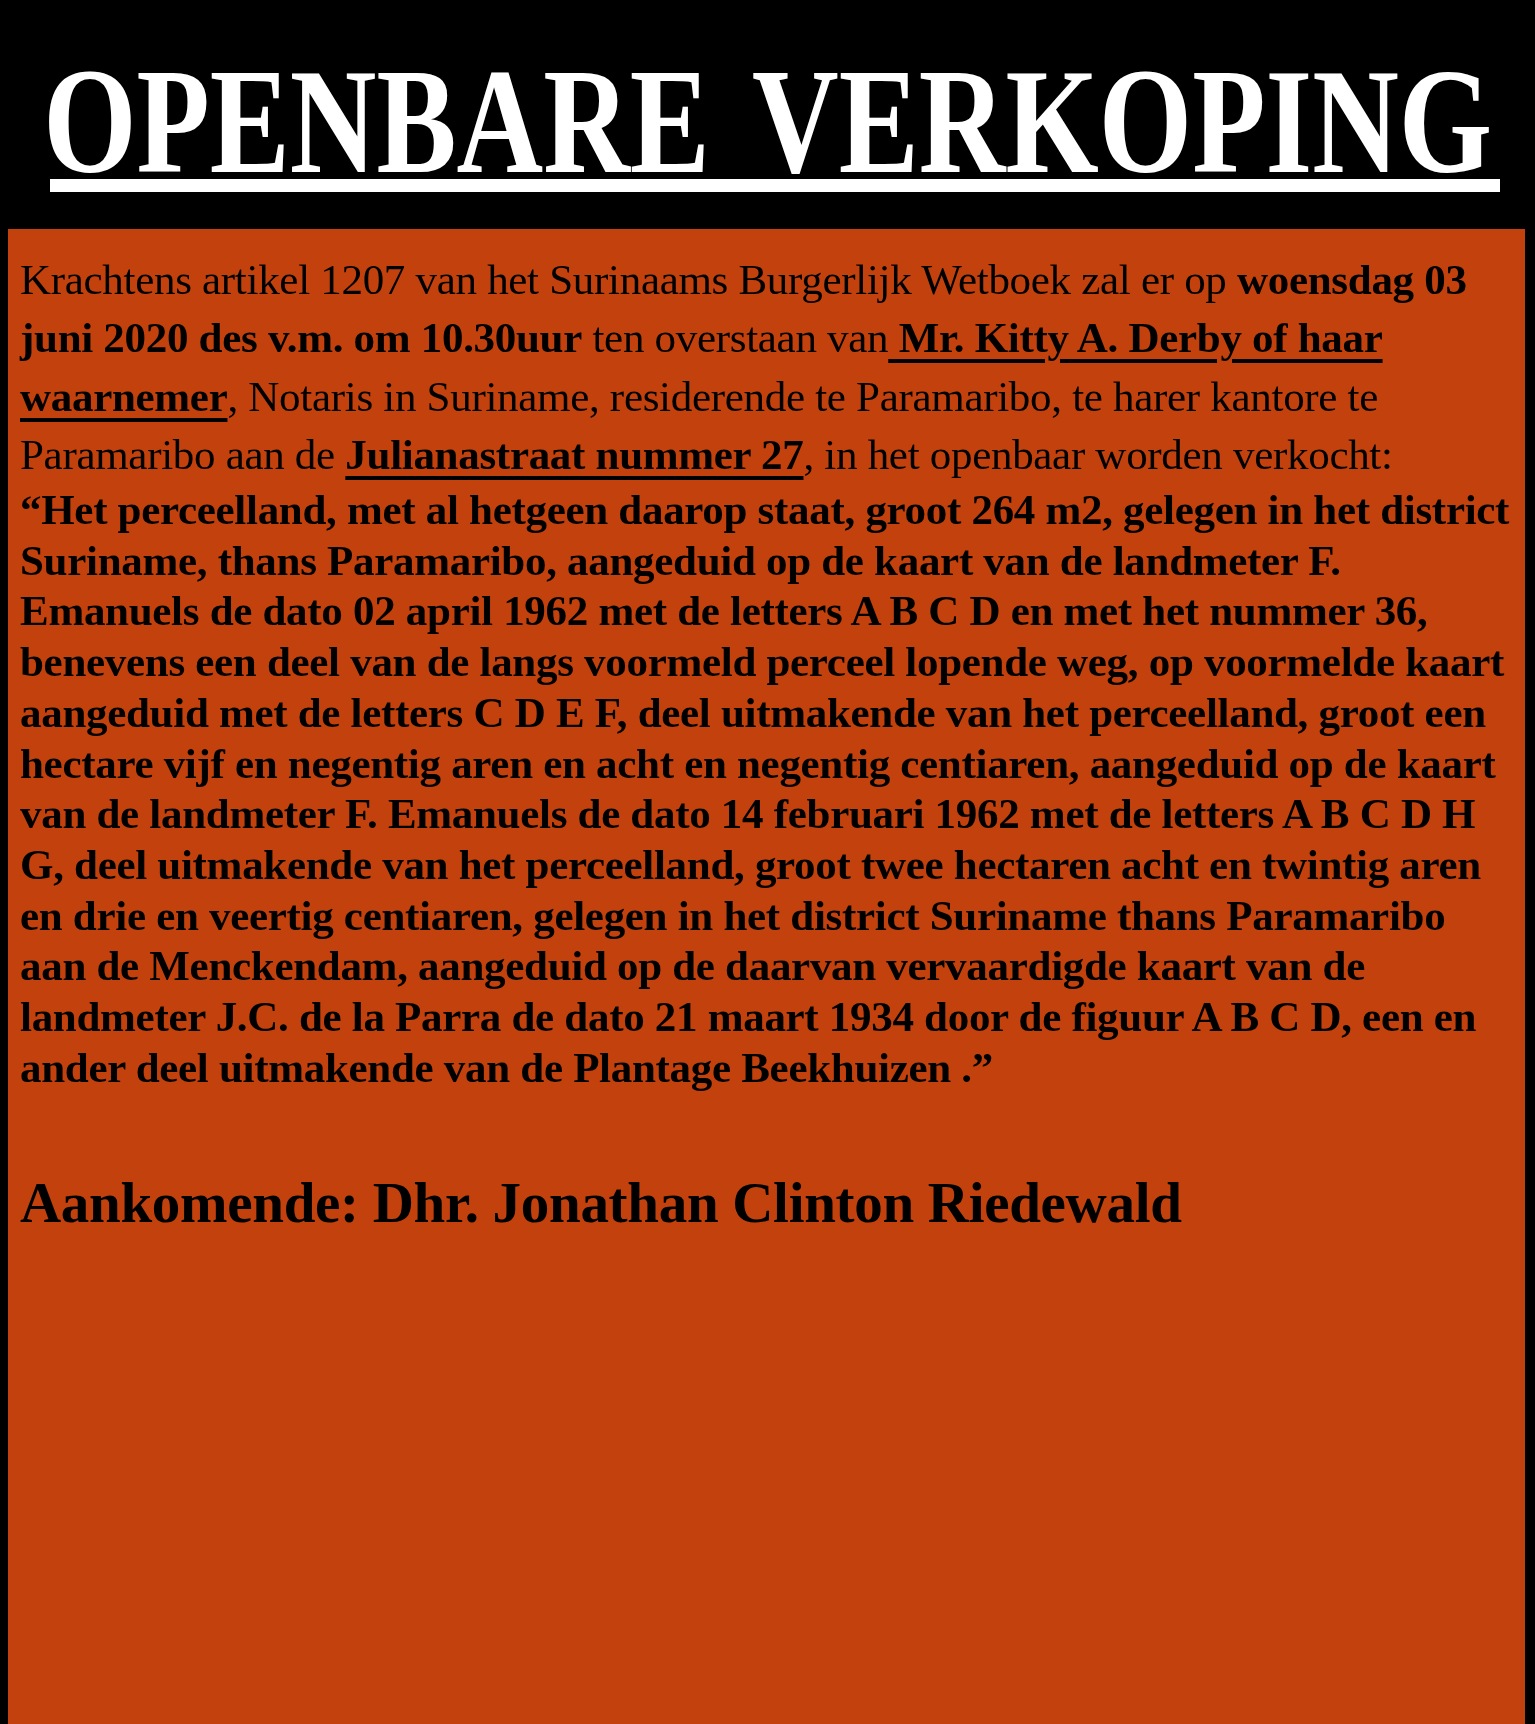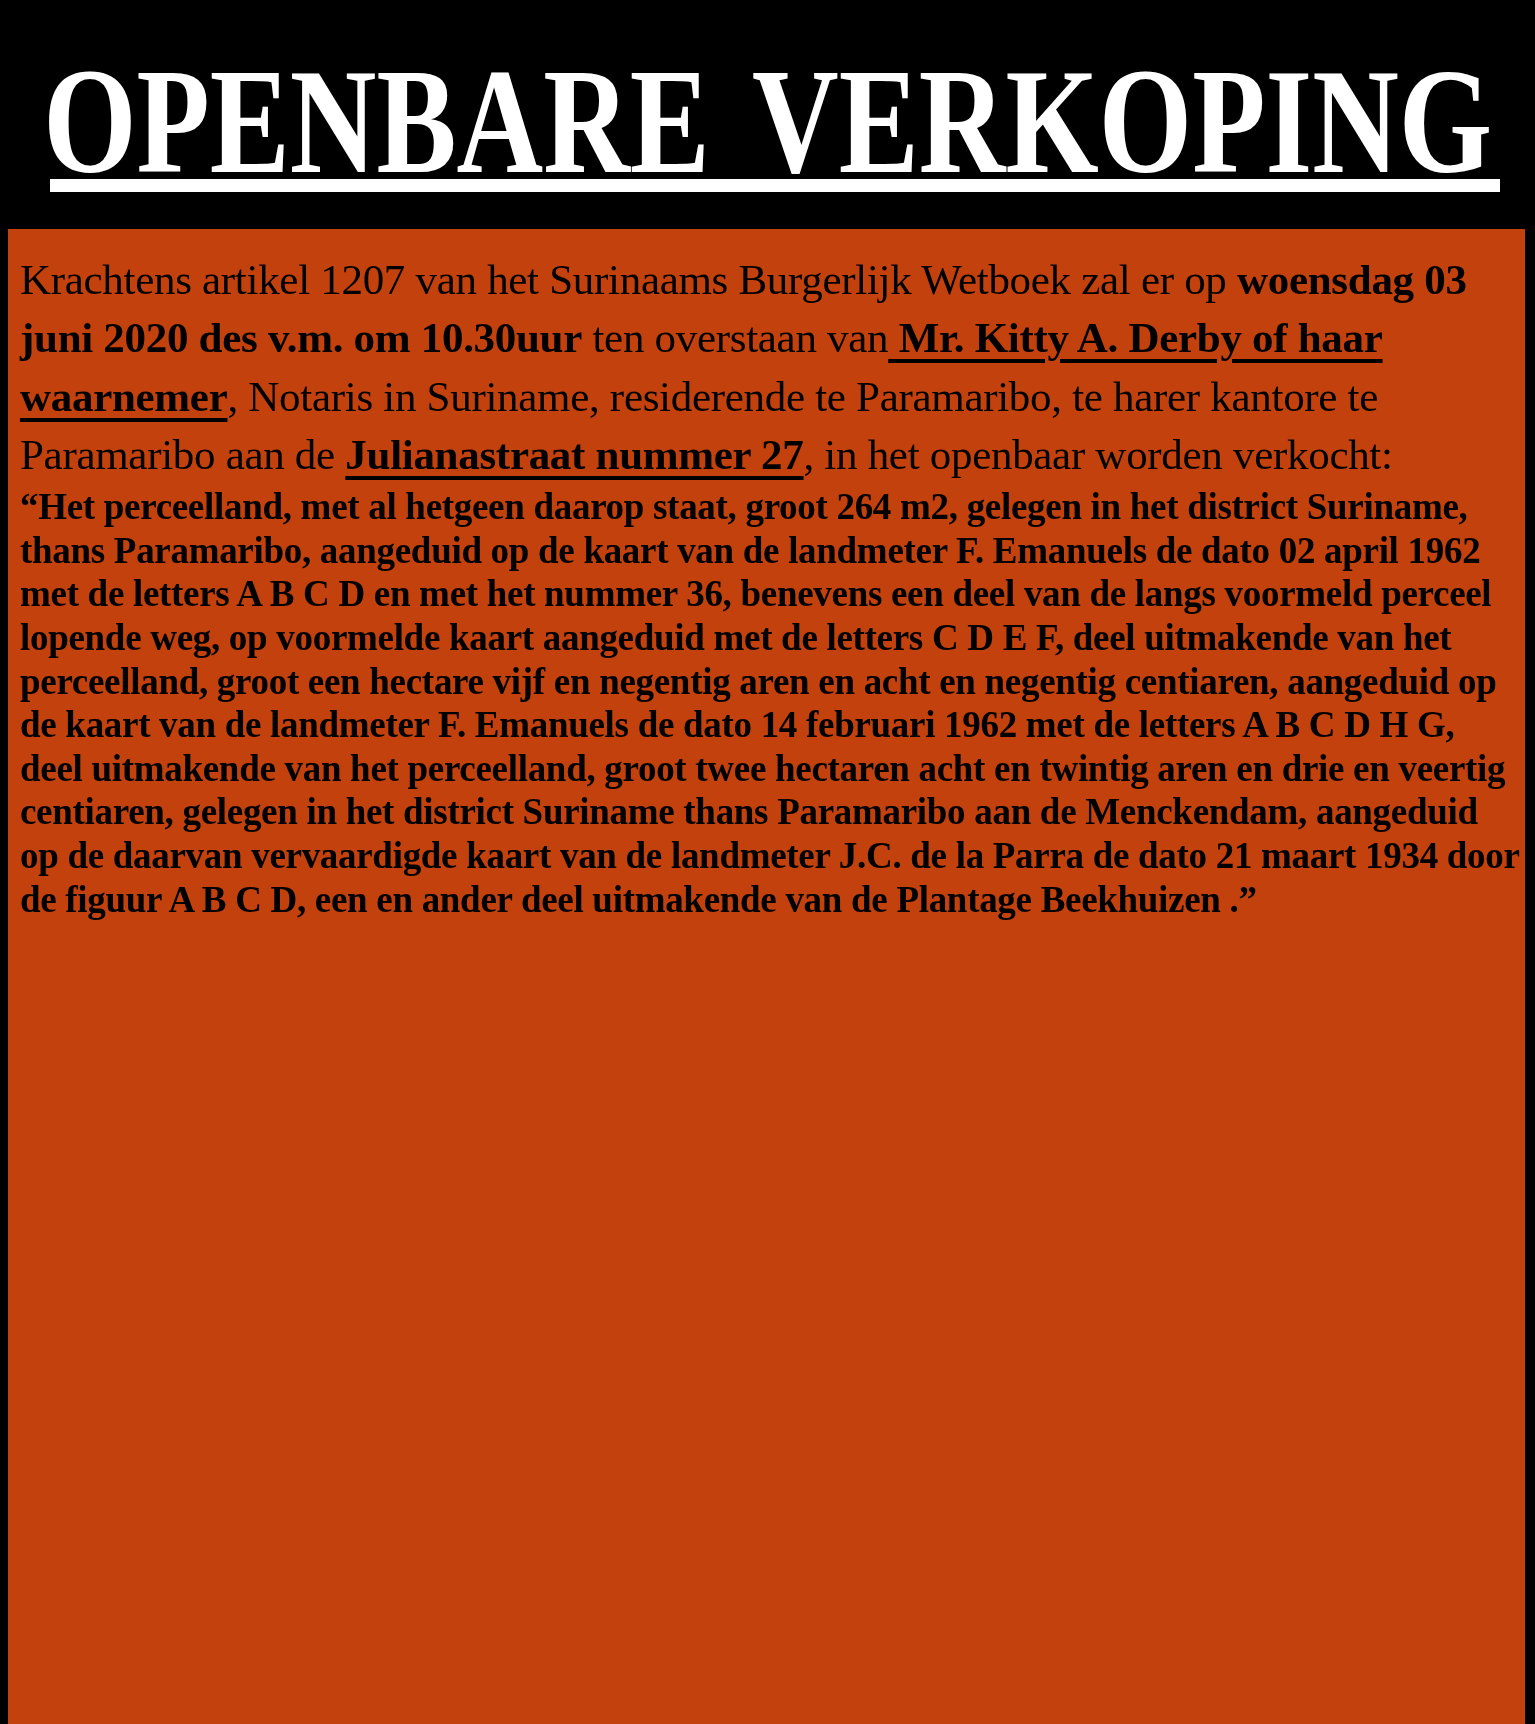--- a/index.html
+++ b/index.html
@@ -62,21 +62,21 @@
   }
   .b { font-weight: bold; }
   .u {
     text-decoration: underline;
     text-decoration-thickness: 4px;
     text-underline-offset: 7px;
   }
 
   .quote {
     margin-top: 55px;
-    font-size: 37px;
+    font-size: 43px;
     font-weight: bold;
     line-height: 1.18;
     letter-spacing: -0.3px;
   }
 
   .buyer {
     margin: 78px 0 0 0;
     font-size: 57px;
     font-weight: bold;
     line-height: 1.1;
@@ -105,17 +105,18 @@
     <h1>OPENBARE VERKOPING</h1>
     <div class="title-rule"></div>
   </header>
 
   <main class="content">
 
     <p class="intro"><span>Krachtens artikel 1207 van het Surinaams Burgerlijk Wetboek zal er op </span><span class="b">woensdag 03 juni 2020 des v.m. om 10.30uur</span><span> ten overstaan van</span><span class="b u"> Mr. Kitty A. Derby of haar waarnemer</span><span>, Notaris in Suriname, residerende te Paramaribo, te harer kantore te Paramaribo aan de </span><span class="b u">Julianastraat nummer 27</span><span>, in het openbaar worden verkocht:</span></p>
 
     <p class="quote">“Het perceelland, met al hetgeen daarop staat, groot 264 m2, gelegen in het district Suriname, thans Paramaribo, aangeduid op de kaart van de landmeter F. Emanuels de dato 02 april 1962 met de letters A B C D en met het nummer 36, benevens een deel van de langs voormeld perceel lopende weg, op voormelde kaart aangeduid met de letters C D E F, deel uitmakende van het perceelland, groot een hectare vijf en negentig aren en acht en negentig centiaren, aangeduid op de kaart van de landmeter F. Emanuels de dato 14 februari 1962 met de letters A B C D H G, deel uitmakende van het perceelland, groot twee hectaren acht en twintig aren en drie en veertig centiaren, gelegen in het district Suriname thans Paramaribo aan de Menckendam, aangeduid op de daarvan vervaardigde kaart van de landmeter J.C. de la Parra de dato 21 maart 1934 door de figuur A B C D, een en ander deel uitmakende van de Plantage Beekhuizen .”</p>
 
+    <h2 class="buyer">Aankomende: Dhr. Jonathan Clinton Riedewald</h2>
 
 
 
   </main>
 </div>
 
 </body></html>

